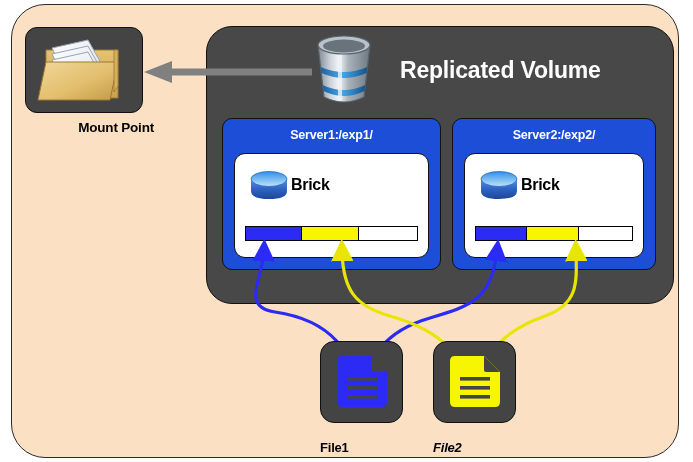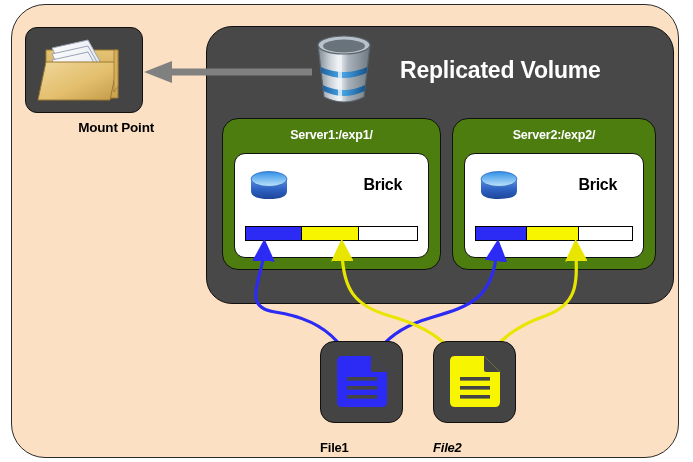--- a/index.html
+++ b/index.html
@@ -66,23 +66,23 @@
   }
 
   
   .gray-arrow { position: absolute; left: 140px; top: 58px; }
 
   
   .server-box {
     position: absolute;
     top: 118px;
     height: 152px;
-    background: #4d7c0f;
-    border: 1.5px solid #111111;
-    border-radius: 16px;
+    background: #1d4ed8;
+    border: 1.5px solid #111111;
+    border-radius: 10px;
   }
   .server-box.s1 { left: 222px; width: 219px; }
   .server-box.s2 { left: 452px; width: 204px; }
   .server-title {
     position: absolute;
     top: 9px; left: 0; width: 100%;
     text-align: center;
     font-size: 12.5px;
     font-weight: bold;
     color: #ffffff;
@@ -102,21 +102,21 @@
   .brick-row {
     position: absolute;
     left: 0; top: 6px; width: 100%;
     height: 50px;
     display: flex;
     align-items: center;
   }
   .brick-cyl { margin-left: 12px; }
   .brick-text {
     flex: 1;
-    text-align: right;
+    text-align: left;
     font-size: 16px;
     font-weight: bold;
     color: #000000;
     letter-spacing: -0.3px;
     padding-right: 26px;
   }
 
   
   .usage-bar {
     position: absolute;

